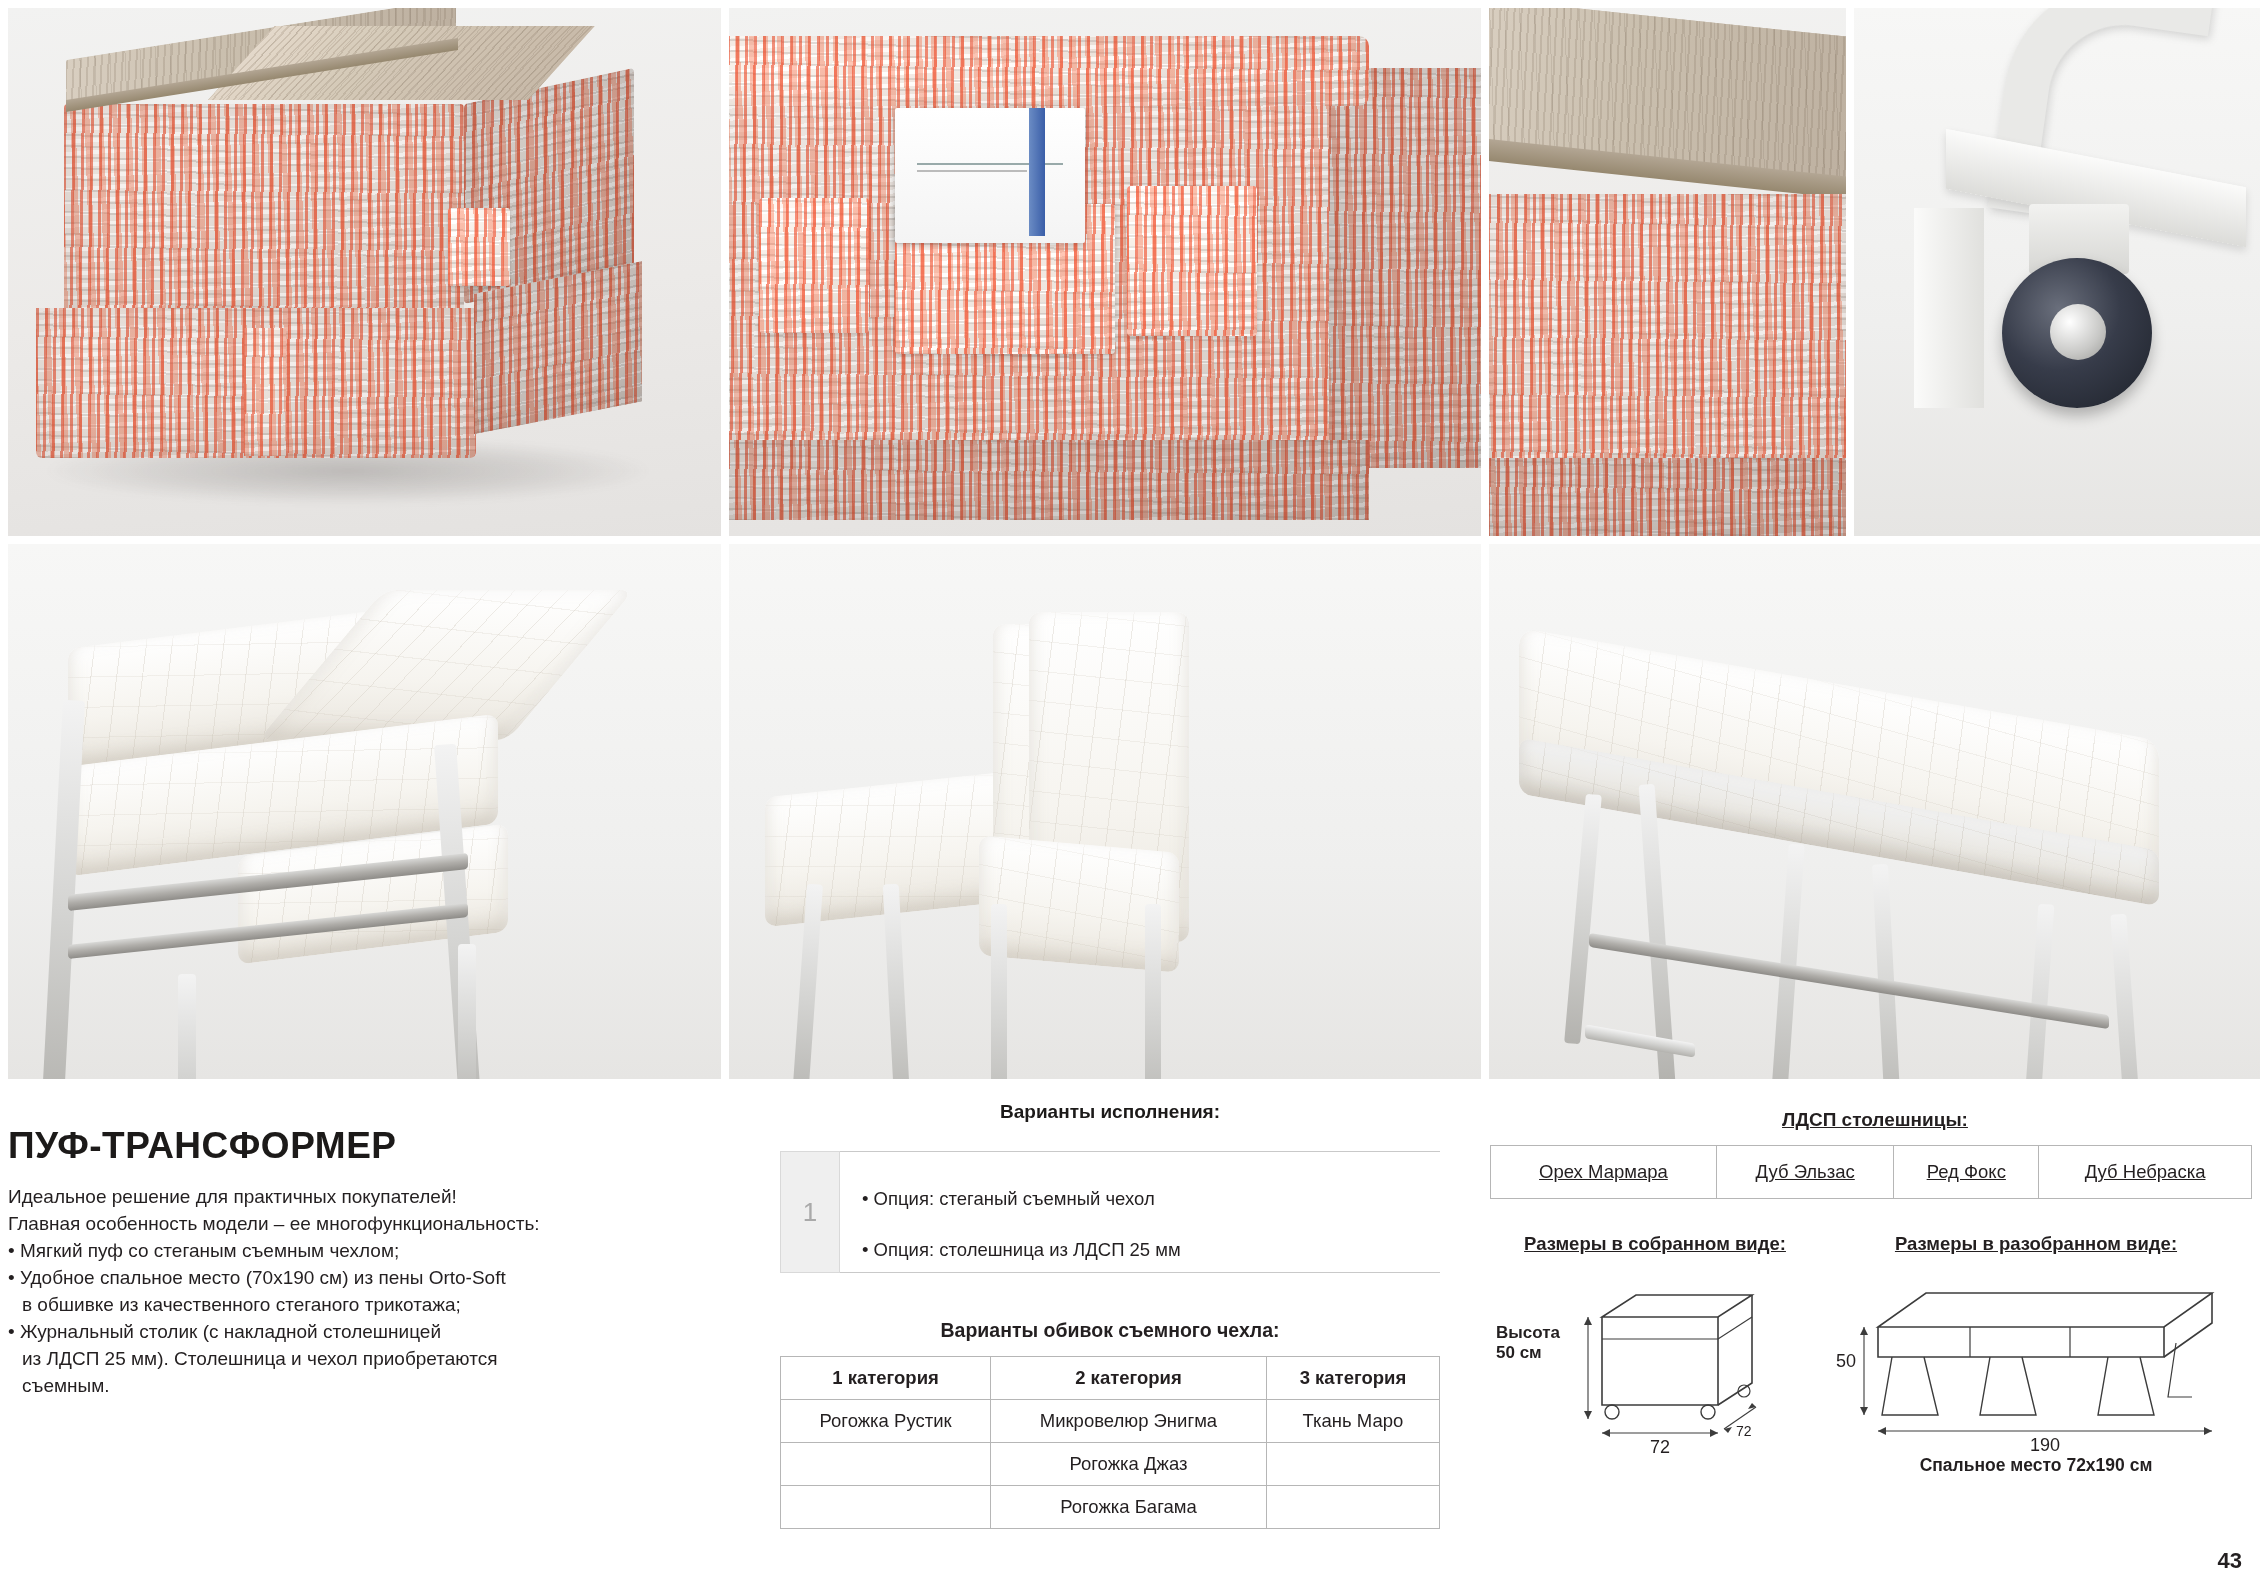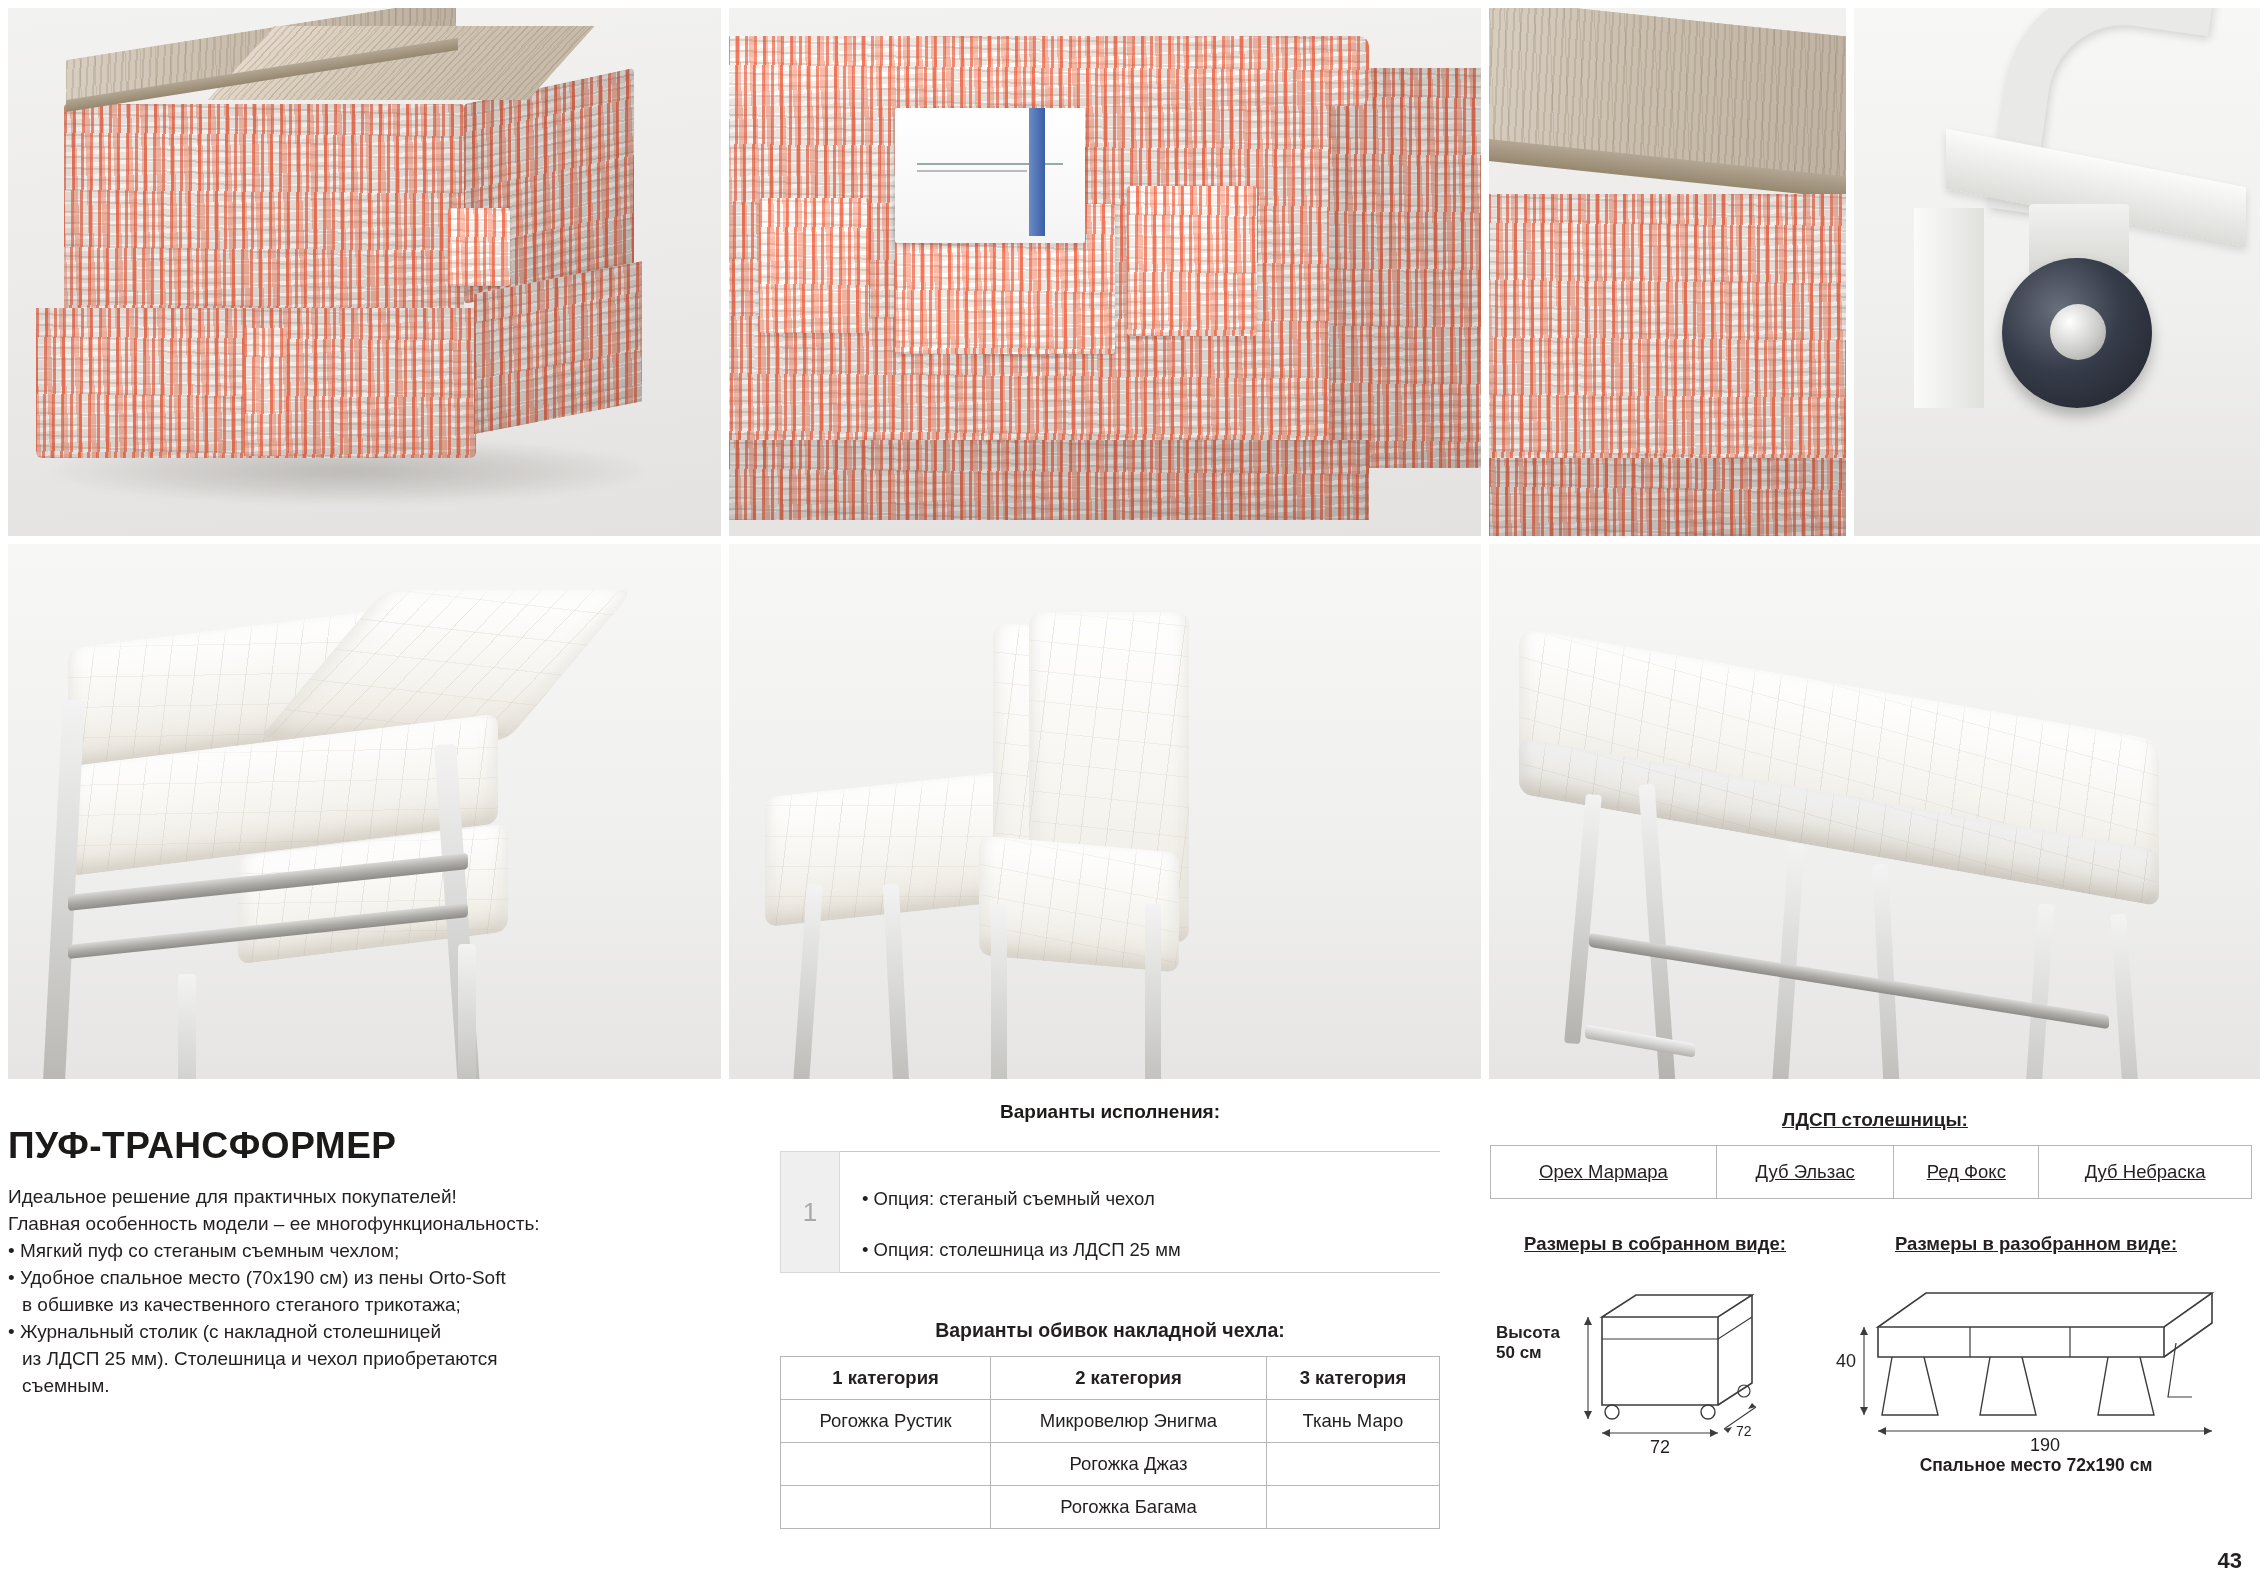--- a/index.html
+++ b/index.html
@@ -369,21 +369,21 @@
   <div class="mid-col">
     <div class="col-head">Варианты исполнения:</div>
     <div class="variant-box">
       <div class="variant-num">1</div>
       <div class="variant-list">
         <div>• Опция: стеганый съемный чехол</div>
         <div>• Опция: столешница из ЛДСП 25 мм</div>
       </div>
     </div>
 
-    <div class="upholstery-head">Варианты обивок накладной чехла:</div>
+    <div class="upholstery-head">Варианты обивок съемного чехла:</div>
     <table class="cat">
       <tbody>
           <tr>
         <th>1 категория</th>
         <th>2 категория</th>
         <th>3 категория</th>
       </tr>
       <tr>
         <td>Рогожка Рустик</td>
         <td>Микровелюр Энигма</td>
@@ -466,21 +466,21 @@
         <polyline points="356,78 348,132 372,132" fill="none" stroke="#3c3c3c" stroke-width="1.2"></polyline>
 
         <line x1="44" y1="62" x2="44" y2="150" stroke="#3c3c3c" stroke-width="1.1"></line>
         <polygon points="44,62 40,70 48,70" fill="#3c3c3c"></polygon>
         <polygon points="44,150 40,142 48,142" fill="#3c3c3c"></polygon>
 
         <line x1="58" y1="166" x2="392" y2="166" stroke="#3c3c3c" stroke-width="1.1"></line>
         <polygon points="58,166 66,162 66,170" fill="#3c3c3c"></polygon>
         <polygon points="392,166 384,162 384,170" fill="#3c3c3c"></polygon>
       </svg>
-      <div class="lbl" style="left:346px; top:86px; font-size:18px;">40</div>
+      <div class="lbl" style="left:346px; top:86px; font-size:18px;">50</div>
       <div class="lbl" style="left:540px; top:170px; font-size:18px;">190</div>
 
       <div class="sleep-note">Спальное место 72х190 см</div>
     </div>
   </div>
 
   <div class="page-num">43</div>
 </div>
 
 </body></html>

